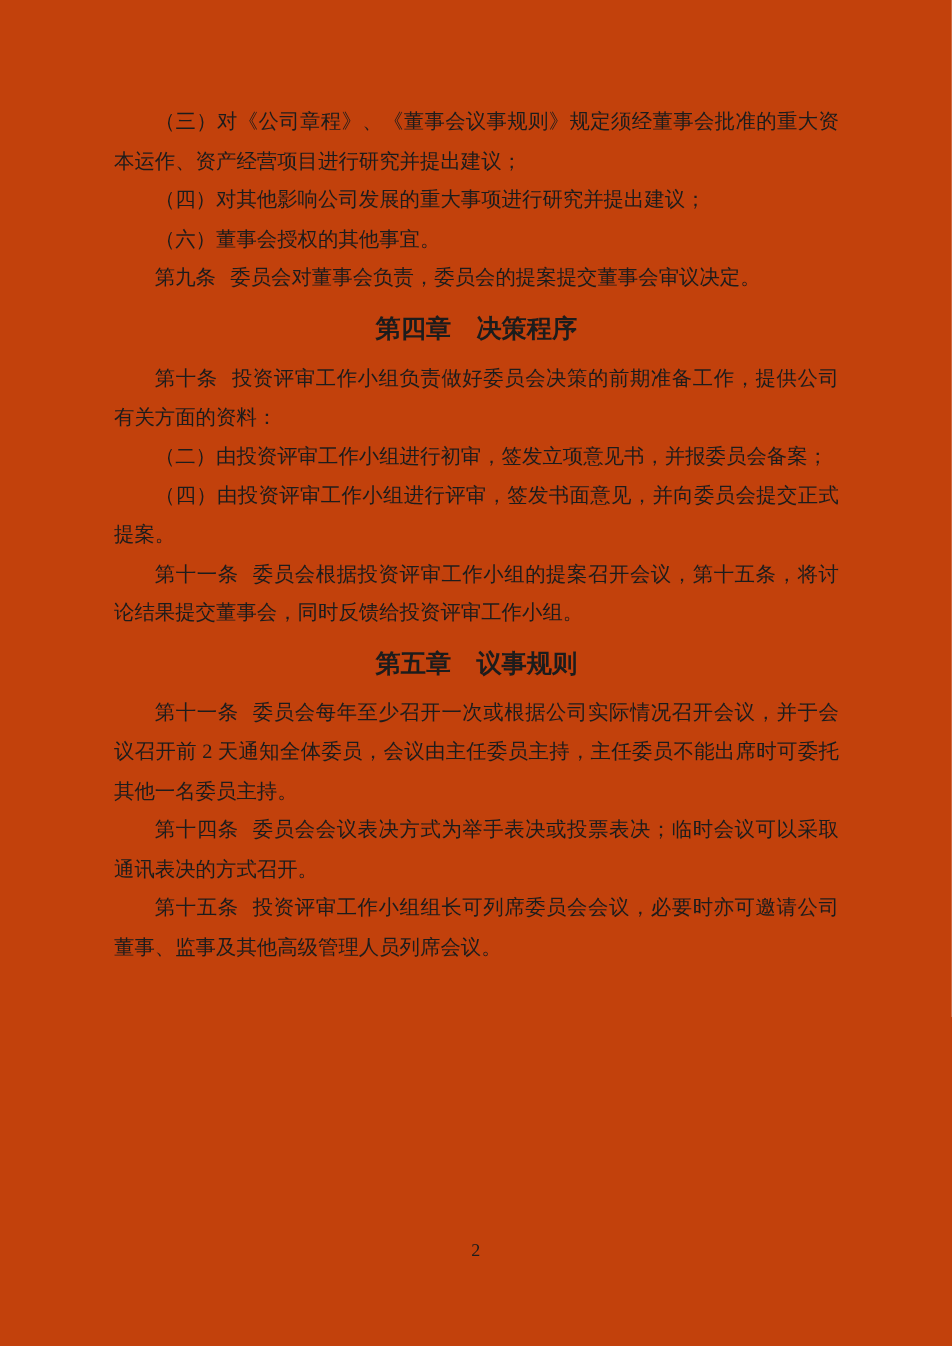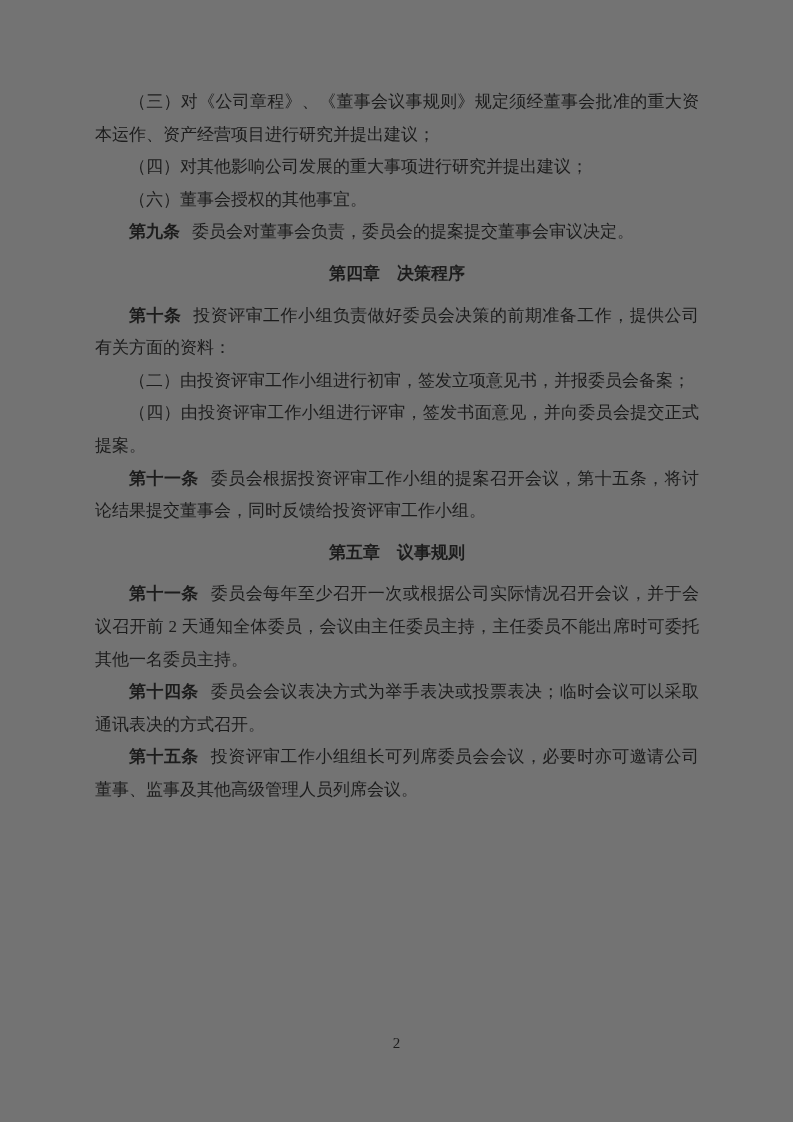--- a/index.html
+++ b/index.html
@@ -1,46 +1,46 @@
 <!DOCTYPE html>
 <html><head>
 <meta charset="utf-8">
 <style>
   html, body { margin: 0; padding: 0; }
   body { background: #ffffff; }
   .page {
     position: relative;
     width: 793px;
     height: 1122px;
-    background: #737373;
+    background: #c2410c;
     overflow: hidden;
     font-family: "Liberation Serif", "DejaVu Serif", serif;
     color: #1c1c1c;
   }
   .content {
     position: absolute;
     left: 95px;
     top: 86px;
     width: 604px;
   }
   .para {
     margin: 0;
     font-size: 17px;
     line-height: 32.6px;
     text-align: justify;
     text-indent: 2em;
     word-break: break-all;
   }
   .lead {
-    font-weight: bold;
+    font-weight: normal;
     margin-right: 0.7em;
   }
   .chapter {
     margin: 9px 0;
-    font-size: 17px;
+    font-size: 21px;
     line-height: 32.6px;
     font-weight: bold;
     text-align: center;
     text-indent: 0;
   }
   .page-number {
     position: absolute;
     left: 0;
     right: 0;
     top: 1033px;

